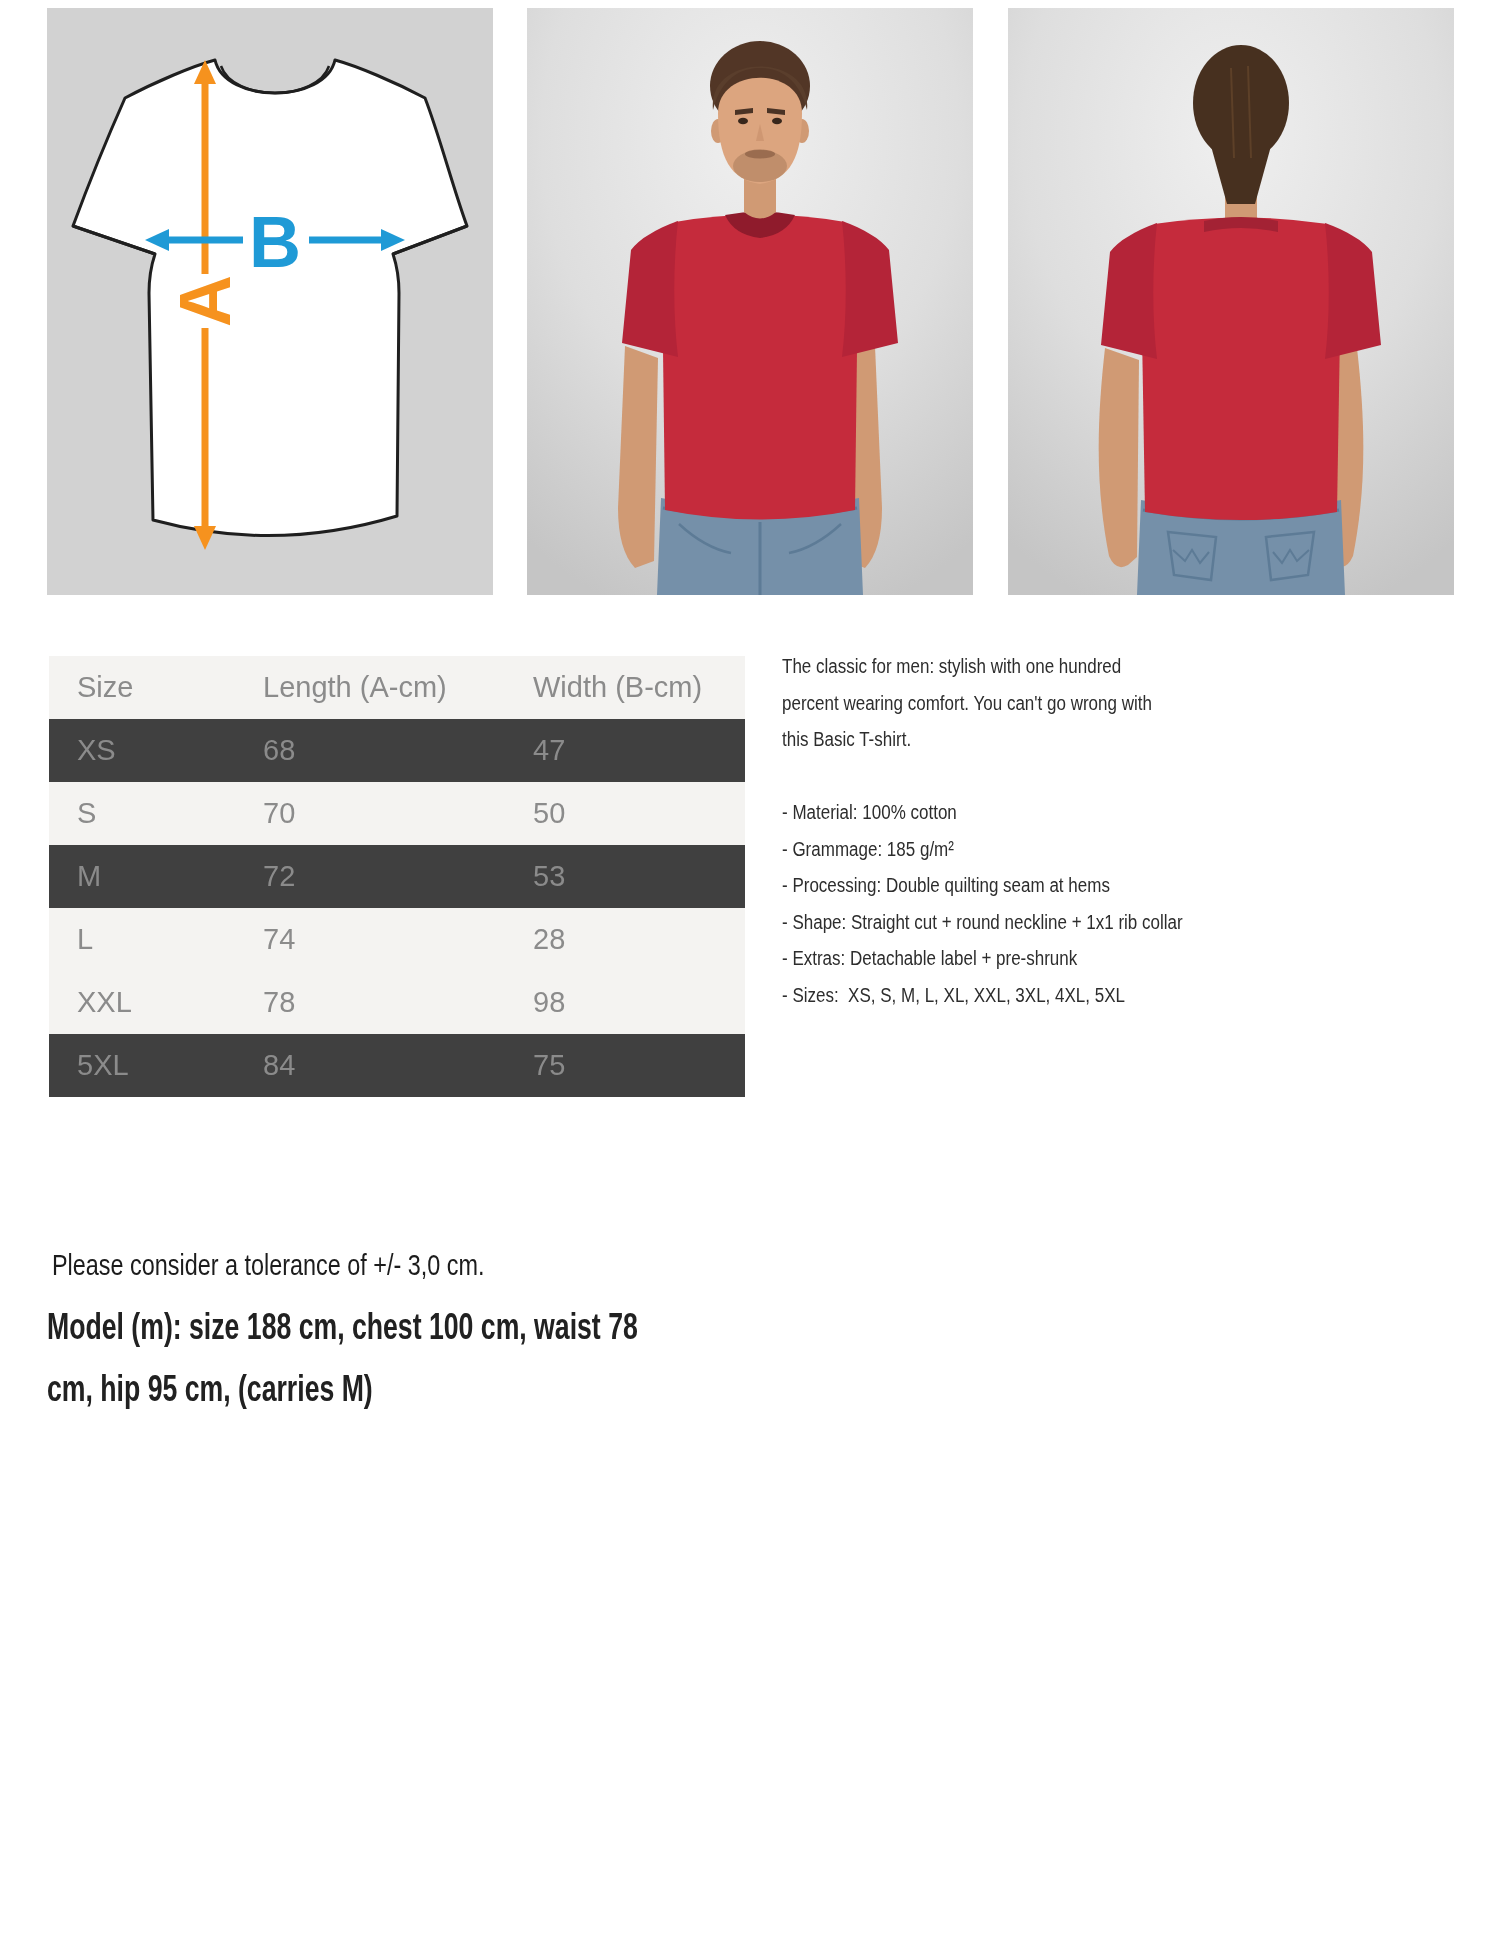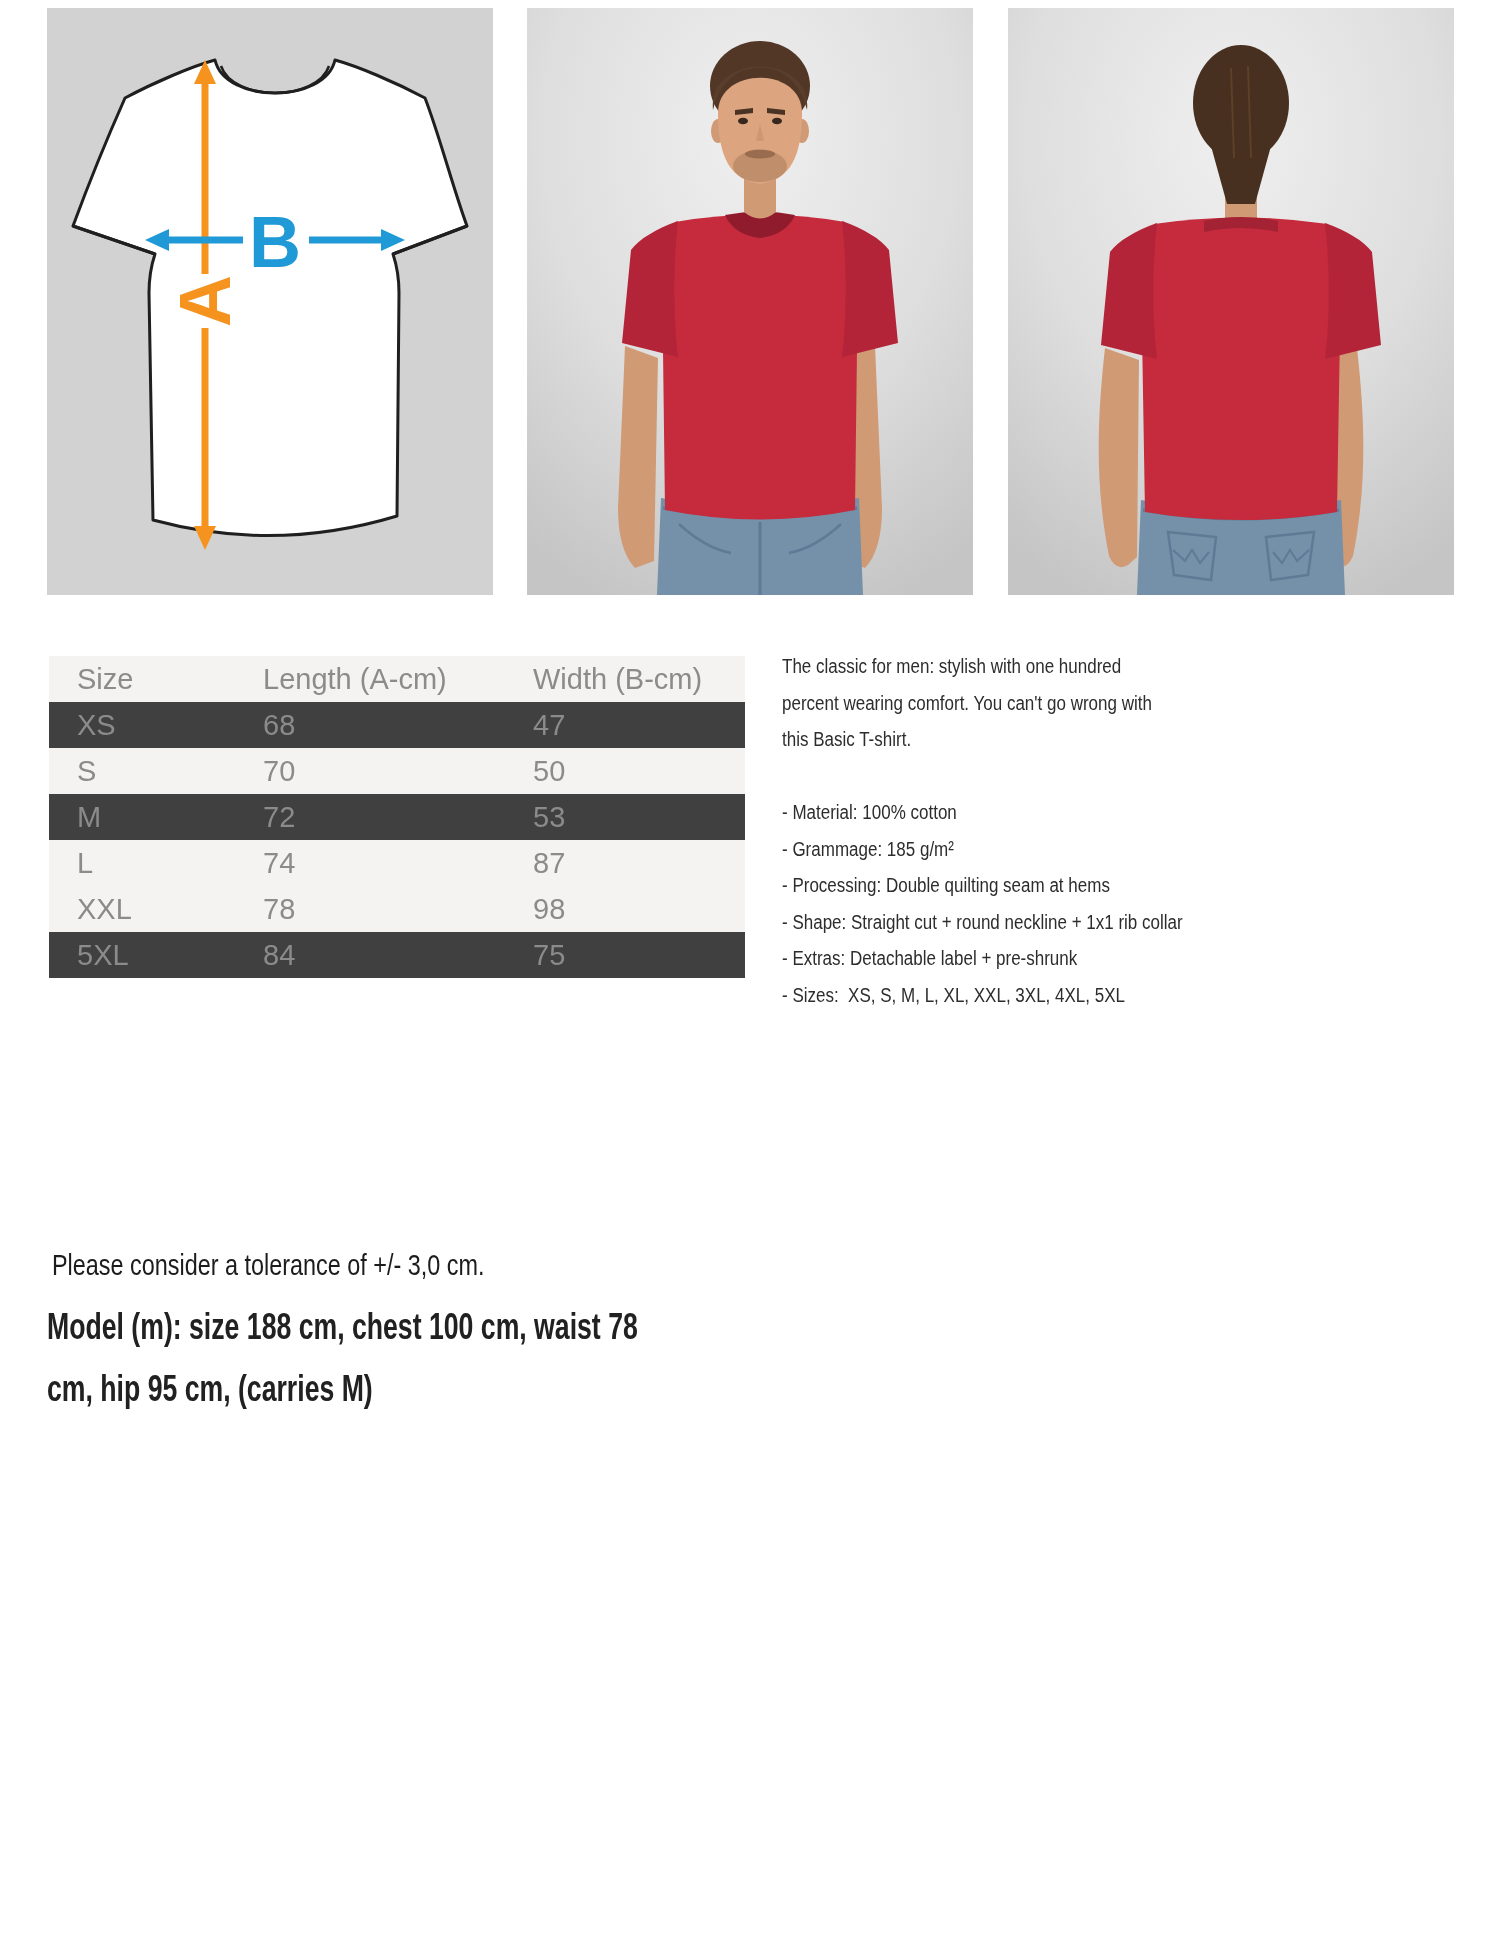--- a/index.html
+++ b/index.html
@@ -13,21 +13,21 @@
   #panel-back{left:1008px;}
   .panel svg{display:block;width:446px;height:587px;}
 
   
   #size-table{
     position:absolute;left:49px;top:656px;width:696px;
     border-collapse:collapse;table-layout:fixed;
     font-size:29px;color:#8b8b8b;
   }
   #size-table th,#size-table td{
-    height:46px;padding:0;margin:0;font-weight:normal;text-align:left;
+    height:63px;padding:0;margin:0;font-weight:normal;text-align:left;
     vertical-align:middle;white-space:nowrap;overflow:hidden;
   }
   #size-table col.c1{width:214px;}
   #size-table col.c2{width:270px;}
   #size-table col.c3{width:212px;}
   #size-table th:first-child,#size-table td:first-child{padding-left:28px;}
   tr.row-light{background:#f4f3f1;}
   tr.row-dark{background:#404040;}
 
   
@@ -198,21 +198,21 @@
       <td>50</td>
     </tr>
     <tr class="row-dark">
       <td>M</td>
       <td>72</td>
       <td>53</td>
     </tr>
     <tr class="row-light">
       <td>L</td>
       <td>74</td>
-      <td>87</td>
+      <td>28</td>
     </tr>
     <tr class="row-light">
       <td>XXL</td>
       <td>78</td>
       <td>98</td>
     </tr>
     <tr class="row-dark">
       <td>5XL</td>
       <td>84</td>
       <td>75</td>

